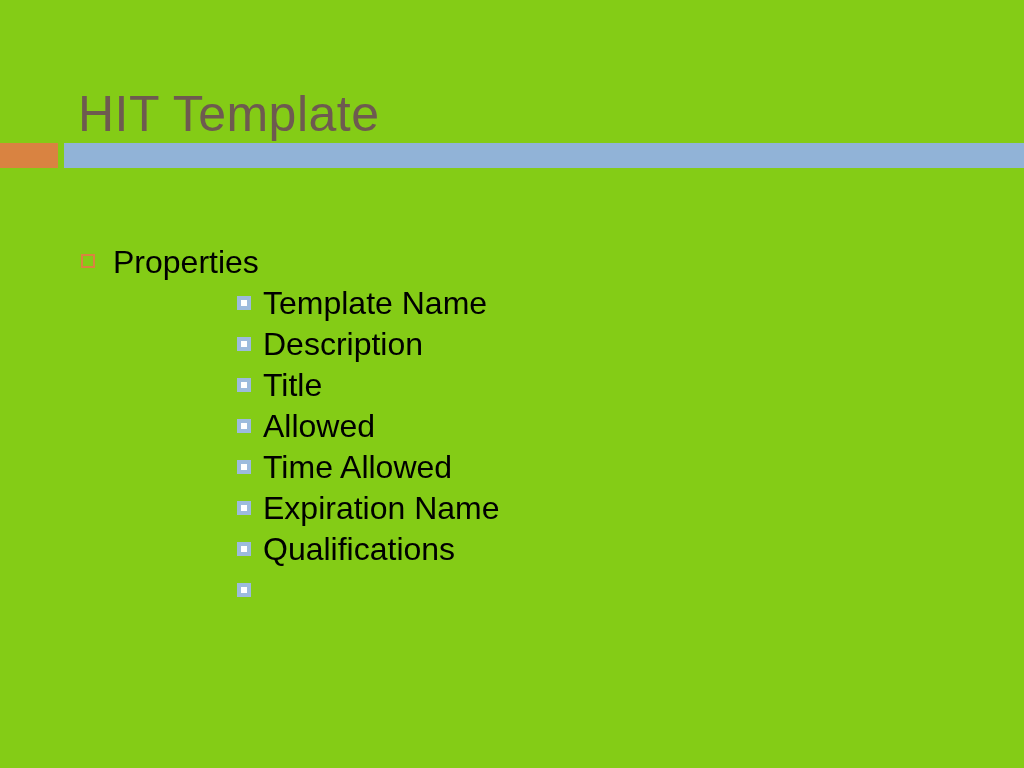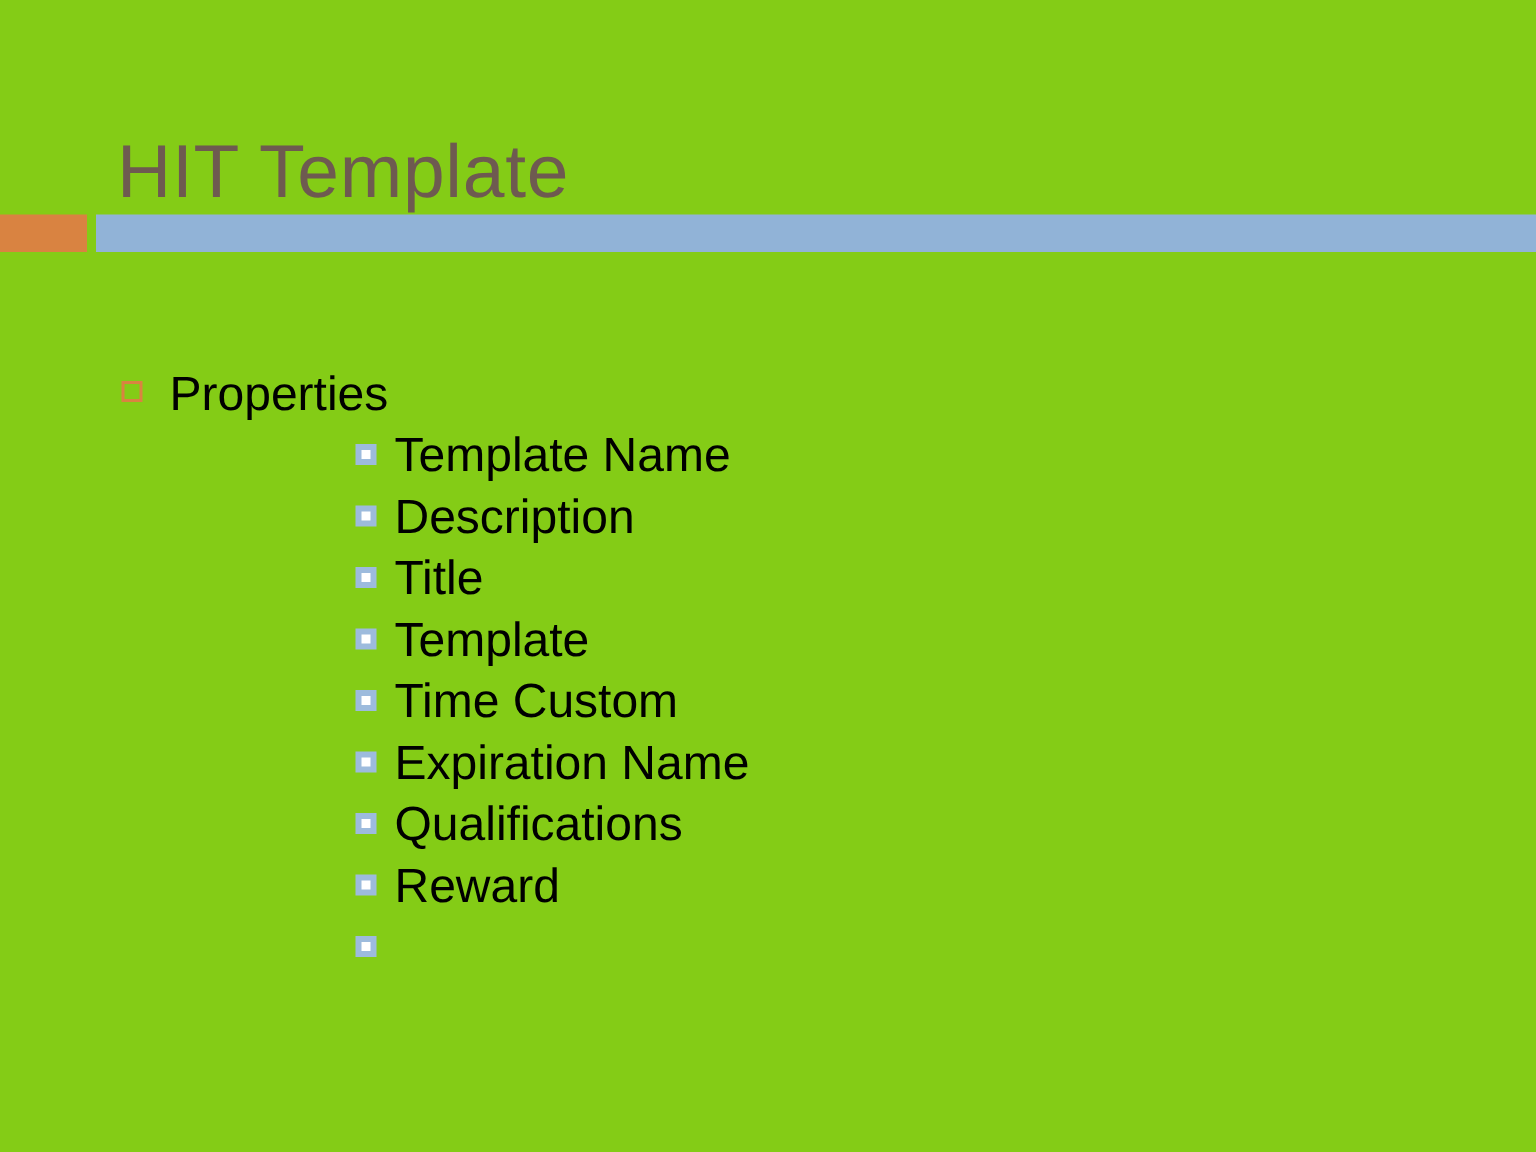--- a/index.html
+++ b/index.html
@@ -160,50 +160,44 @@
             <span class="bullet2">
                 <i></i>
               </span>
             <span class="label">Title</span>
           </li>
 
           <li class="item2">
             <span class="bullet2">
                 <i></i>
               </span>
-            <span class="label">Template</span>
-          </li>
-
-          <li class="item2">
-            <span class="bullet2">
-                <i></i>
-              </span>
-            <span class="label">Time Custom</span>
+            <span class="label">Allowed</span>
+          </li>
+
+          <li class="item2">
+            <span class="bullet2">
+                <i></i>
+              </span>
+            <span class="label">Time Allowed</span>
           </li>
 
           <li class="item2">
             <span class="bullet2">
                 <i></i>
               </span>
             <span class="label">Expiration Name</span>
           </li>
 
           <li class="item2">
             <span class="bullet2">
                 <i></i>
               </span>
             <span class="label">Qualifications</span>
           </li>
 
-          <li class="item2">
-            <span class="bullet2">
-                <i></i>
-              </span>
-            <span class="label">Reward</span>
-          </li>
 
 
           <li class="item2">
             <span class="bullet2">
                 <i></i>
               </span>
           </li>
 
         </ul>
       </li>

